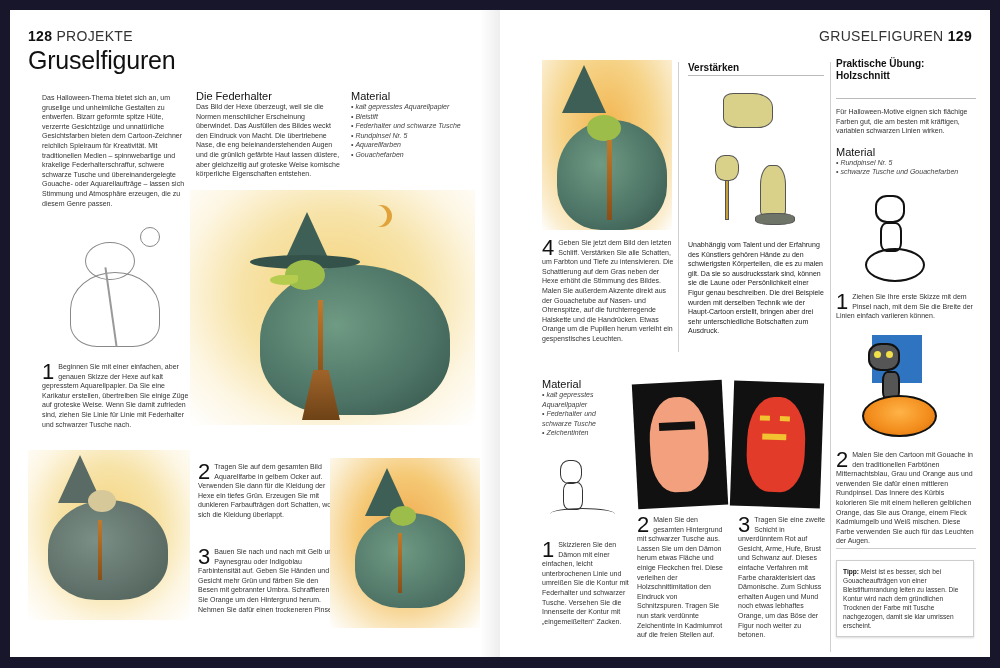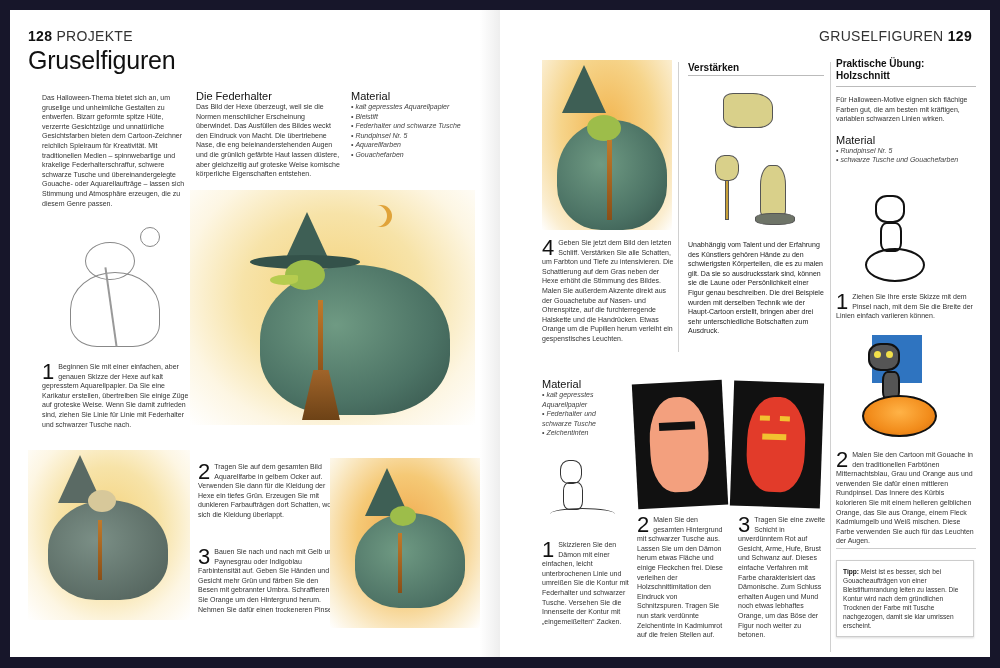--- a/index.html
+++ b/index.html
@@ -146,21 +146,21 @@
       <div style="position:absolute; left:10px; top:70px; width:24px; height:26px; background:#d9d08a; border:1px solid #555; border-radius:40%;"></div>
       <div style="position:absolute; left:20px; top:95px; width:4px; height:40px; background:#c8a13a; border:1px solid #555;"></div>
       <div style="position:absolute; left:55px; top:80px; width:26px; height:50px; background:#d9d08a; border:1px solid #555; border-radius:40% 40% 10% 10%;"></div>
       <div style="position:absolute; left:50px; top:128px; width:40px; height:12px; background:#6e7468; border:1px solid #555; border-radius:40%;"></div>
     </div>
     <p class="abs body" style="left:188px; top:230px; width:138px; color:#222;">Unabhängig vom Talent und der Erfahrung des Künstlers gehören Hände zu den schwierigsten Körperteilen, die es zu malen gilt. Da sie so ausdrucksstark sind, können sie die Laune oder Persönlichkeit einer Figur genau beschreiben. Die drei Beispiele wurden mit derselben Technik wie der Haupt-Cartoon erstellt, bringen aber drei sehr unterschiedliche Botschaften zum Ausdruck.</p>
 
     <div class="vline" style="left:330px; top:52px; height:590px;"></div>
 
     <div class="abs" style="left:336px; top:48px; width:140px;">
-      <div class="h2b rule" style="padding-bottom:4px; line-height:12px;">Praktische Übung: Holzschnitt</div>
+      <div class="h2b rule" style="padding-bottom:16px; line-height:12px;">Praktische Übung: Holzschnitt</div>
       <p class="body" style="margin-top:8px;">Für Halloween-Motive eignen sich flächige Farben gut, die am besten mit kräftigen, variablen schwarzen Linien wirken.</p>
       <div class="h2" style="margin-top:10px;">Material</div>
       <ul class="mat-list">
         <li>Rundpinsel Nr. 5</li>
         <li>schwarze Tusche und Gouachefarben</li>
       </ul>
     </div>
 
     <div class="illus" style="left:350px; top:180px; width:100px; height:95px;">
       <div style="position:absolute; left:25px; top:5px; width:30px; height:28px; border:2px solid #111; border-radius:40%;"></div>

